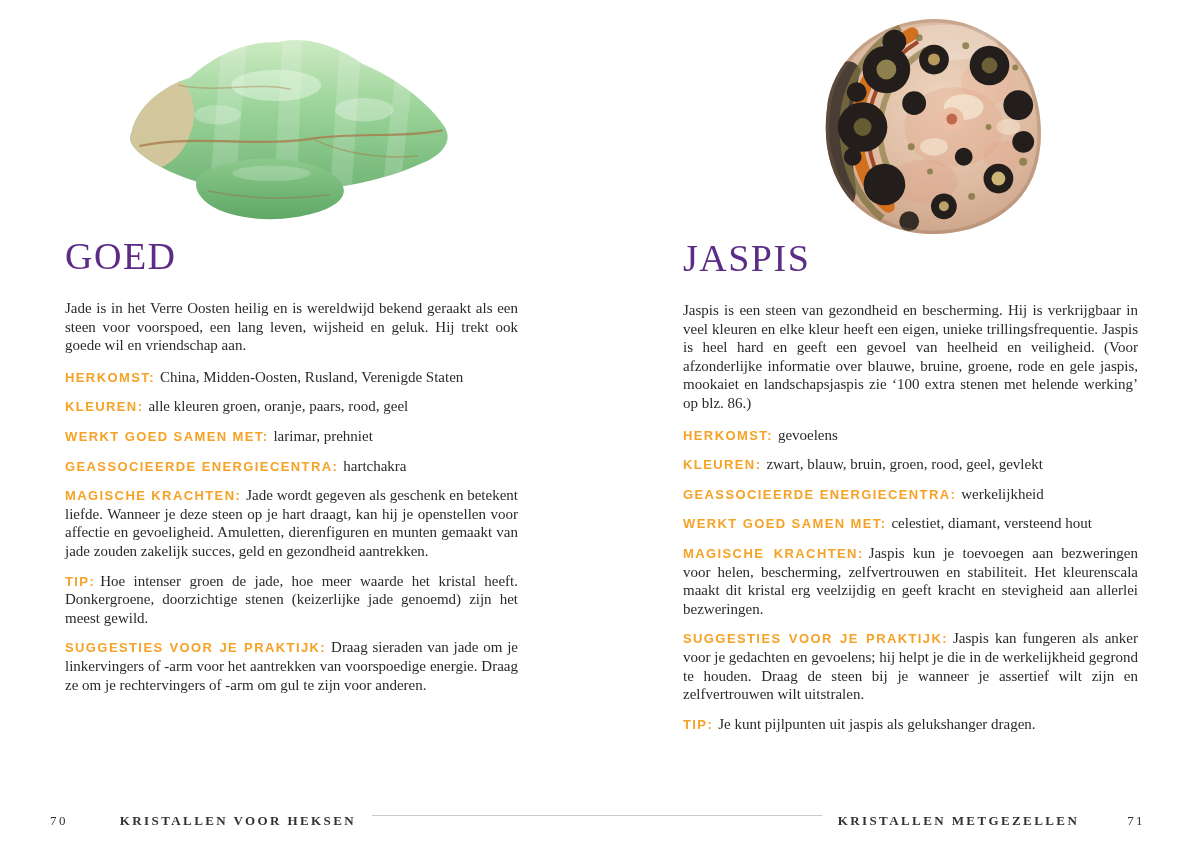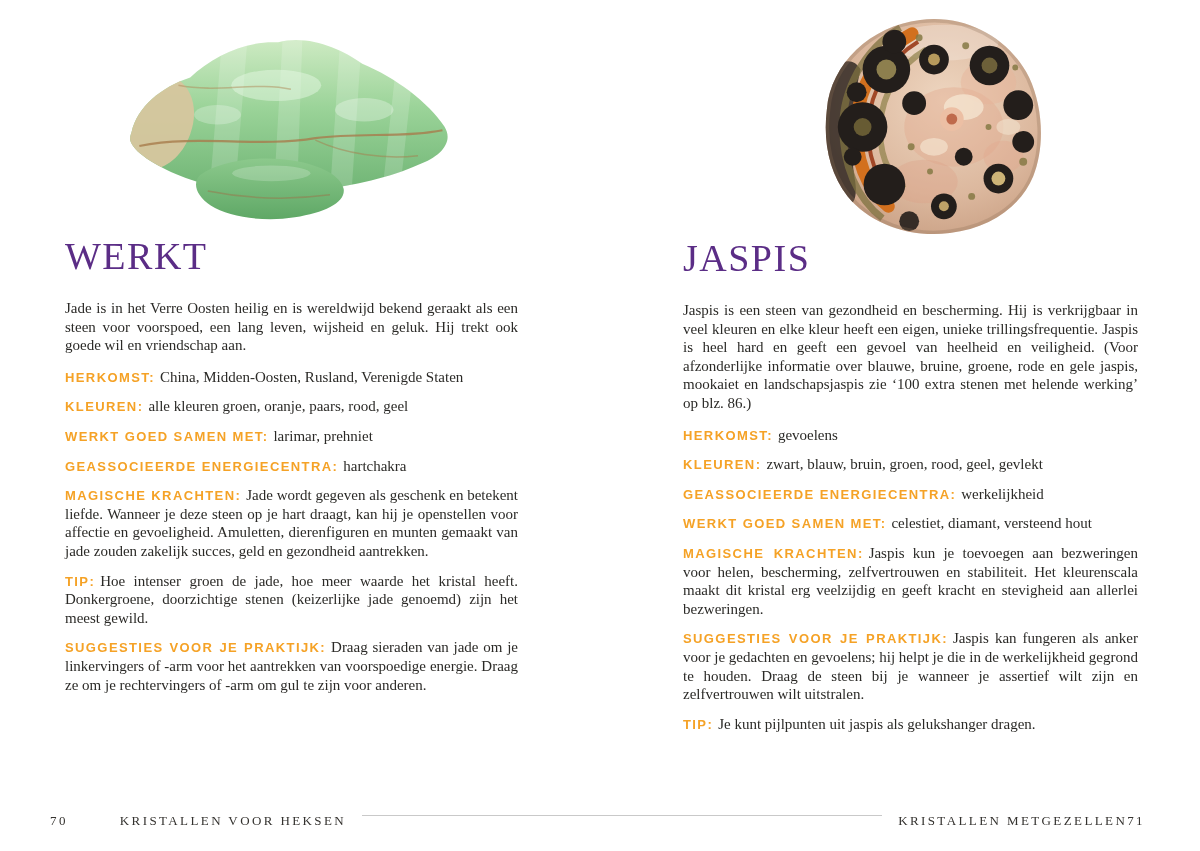--- a/index.html
+++ b/index.html
@@ -33,23 +33,23 @@
   .label{
     font-family:"Liberation Sans",sans-serif;font-weight:bold;font-size:13px;
     letter-spacing:1.4px;color:var(--heading-orange);margin-right:5px;white-space:normal;
   }
   .footer{
     position:absolute;top:813px;left:50px;right:55px;display:flex;align-items:flex-start;
     font-family:"Liberation Serif",serif;font-size:13px;letter-spacing:2.4px;
     color:var(--footer-text);
   }
   .f-num-left{margin-right:52px;}
-  .f-num-right{}
+  .f-num-right{margin-left:48px;}
   .fline{flex:1;height:0;border-top:1px solid var(--footer-line);margin:2px 16px 0 16px;}
-  .ftitle{white-space:nowrap;}
+  .ftitle{white-space:nowrap;font-weight:bold;}
 </style>
 </head>
 <body>
 
 <div class="spread">
 
   <section class="page page-left">
 
     <div class="stone stone-jade">
       <svg viewBox="0 0 360 215" xmlns="http://www.w3.org/2000/svg">
@@ -83,21 +83,21 @@
           <path d="M30 132 C90 120 150 134 210 124 C255 118 300 124 340 116" stroke="#a87c4c" stroke-width="2.2" fill="none" opacity="0.8"></path>
           <path d="M70 70 C110 78 150 66 185 74" stroke="#b08a58" stroke-width="1.6" fill="none" opacity="0.5"></path>
           <path d="M210 126 C240 140 280 146 315 142" stroke="#a87c4c" stroke-width="1.4" fill="none" opacity="0.5"></path>
         </g>
         <path d="M92 162 C110 148 152 141 187 147 C217 152 236 163 239 176 C241 190 220 200 189 205 C158 210 122 205 103 193 C88 183 84 170 92 162 Z" fill="url(#jg2)"></path>
         <path d="M100 178 C140 186 180 188 225 182" stroke="#9c744a" stroke-width="1.5" fill="none" opacity="0.5"></path>
         <ellipse cx="165" cy="160" rx="40" ry="8" fill="#ffffff" opacity="0.2"></ellipse>
       </svg>
     </div>
 
-    <h1 class="title">WERKT</h1>
+    <h1 class="title">GOED</h1>
 
     <p class="intro">Jade is in het Verre Oosten heilig en is wereldwijd bekend geraakt als een steen voor voorspoed, een lang leven, wijsheid en geluk. Hij trekt ook goede wil en vriendschap aan.</p>
 
     <p class="section"><span class="label">HERKOMST:</span><span>China, Midden-Oosten, Rusland, Verenigde Staten</span></p>
     <p class="section"><span class="label">KLEUREN:</span><span>alle kleuren groen, oranje, paars, rood, geel</span></p>
     <p class="section"><span class="label">WERKT GOED SAMEN MET:</span><span>larimar, prehniet</span></p>
     <p class="section"><span class="label">GEASSOCIEERDE ENERGIECENTRA:</span><span>hartchakra</span></p>
     <p class="section"><span class="label">MAGISCHE KRACHTEN:</span><span>Jade wordt gegeven als geschenk en betekent liefde. Wanneer je deze steen op je hart draagt, kan hij je openstellen voor affectie en gevoeligheid. Amuletten, dierenfiguren en munten gemaakt van jade zouden zakelijk succes, geld en gezondheid aantrekken.</span></p>
     <p class="section"><span class="label">TIP:</span><span>Hoe intenser groen de jade, hoe meer waarde het kristal heeft. Donkergroene, doorzichtige stenen (keizerlijke jade genoemd) zijn het meest gewild.</span></p>
     <p class="section"><span class="label">SUGGESTIES VOOR JE PRAKTIJK:</span><span>Draag sieraden van jade om je linkervingers of -arm voor het aantrekken van voorspoedige energie. Draag ze om je rechtervingers of -arm om gul te zijn voor anderen.</span></p>

